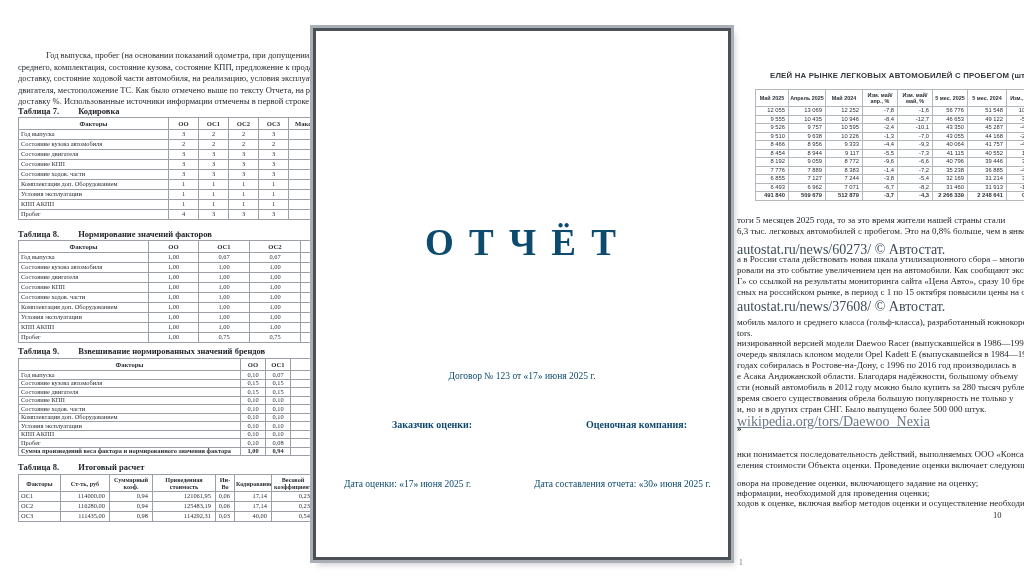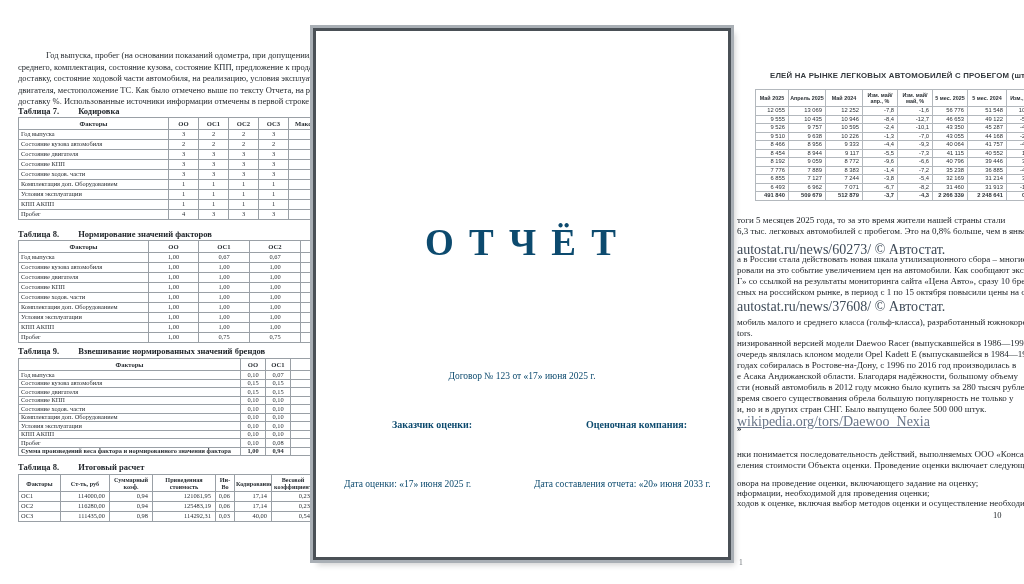--- a/index.html
+++ b/index.html
@@ -389,21 +389,21 @@
 </section>
 
 <section class="page page-center">
   <div class="tp-title">О Т Ч Ё Т</div>
   <div class="tp-sub">
     </div>
   <div class="tp-contract">Договор № 123 от «17» июня 2025 г.</div>
   <div class="tp-customer">Заказчик оценки:</div>
   <div class="tp-company">Оценочная компания:</div>
   <div class="tp-date1">Дата оценки: «17» июня 2025 г.</div>
-  <div class="tp-date2">Дата составления отчета: «20» июня 2033 г.</div>
+  <div class="tp-date2">Дата составления отчета: «30» июня 2025 г.</div>
 </section>
 <div class="tp-pageno">1</div>
 
 <section class="page page-right">
   <div class="rp-header">ЕЛЕЙ НА РЫНКЕ ЛЕГКОВЫХ АВТОМОБИЛЕЙ С ПРОБЕГОМ (шт.)</div>
   <table class="rt">
     <thead>
         <tr>
           <th>Май 2025</th>
           <th>Апрель 2025</th>

